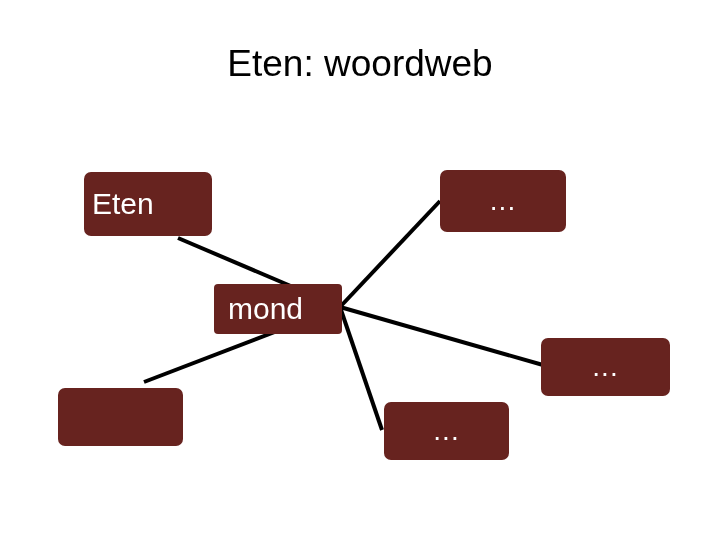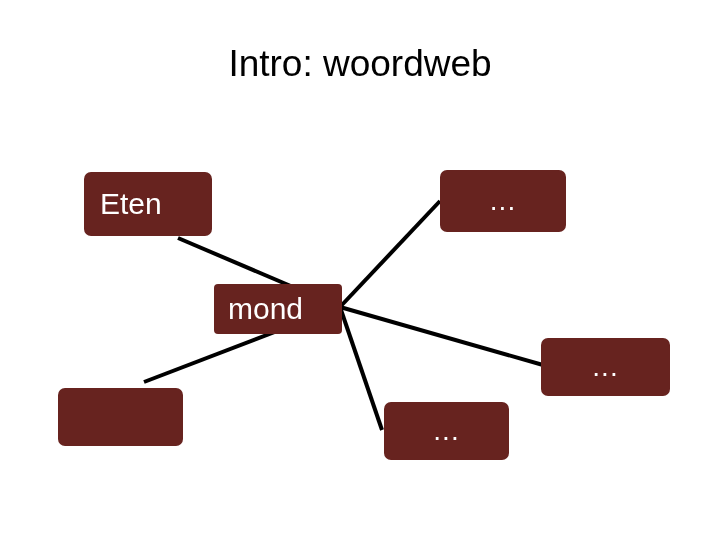--- a/index.html
+++ b/index.html
@@ -60,21 +60,21 @@
     text-align: center;
     font-size: 28px;
     letter-spacing: 1px;
   }
   .node-label.left {
     text-align: left;
   }
   
   #node-eten {
     left: 84px;  top: 172px;  width: 128px; height: 64px;
-    padding-left: 16px;
+    padding-left: 8px;
     z-index: 3;
   }
   #node-topright {
     left: 440px; top: 170px;  width: 126px; height: 62px;
     z-index: 3;
   }
   #node-mond {
     left: 214px; top: 284px;  width: 128px; height: 50px;
     padding-left: 14px;
     border-radius: 4px;
@@ -91,21 +91,21 @@
   #node-bottomcenter {
     left: 384px; top: 402px;  width: 125px; height: 58px;
     z-index: 3;
   }
 </style>
 </head>
 <body>
 
 <div id="slide">
 
-  <div id="slide-title">Intro: woordweb</div>
+  <div id="slide-title">Eten: woordweb</div>
 
   <svg id="connector-layer" viewBox="0 0 720 540">
     <line x1="340" y1="307" x2="178" y2="238" stroke="#000000" stroke-width="4"></line>
     <line x1="340" y1="307" x2="440" y2="201" stroke="#000000" stroke-width="4"></line>
     <line x1="340" y1="307" x2="543" y2="365" stroke="#000000" stroke-width="4"></line>
     <line x1="340" y1="307" x2="144" y2="382" stroke="#000000" stroke-width="4"></line>
     <line x1="340" y1="307" x2="382" y2="430" stroke="#000000" stroke-width="4"></line>
   </svg>
 
   <div class="node-box" id="node-eten">

